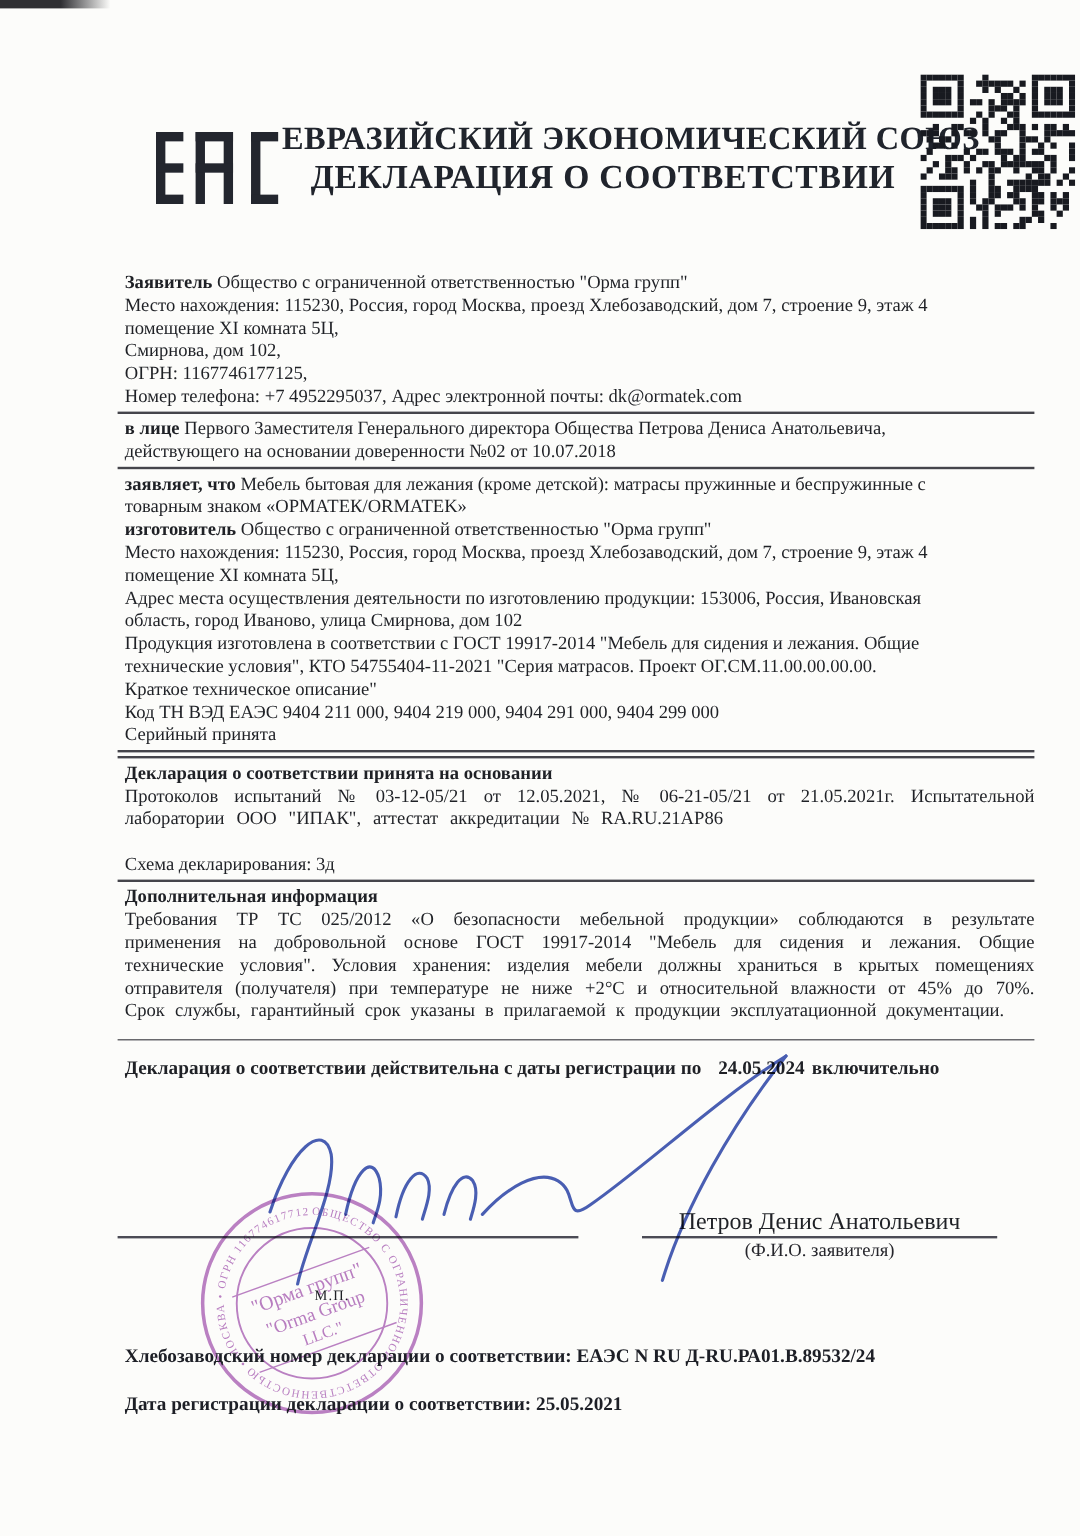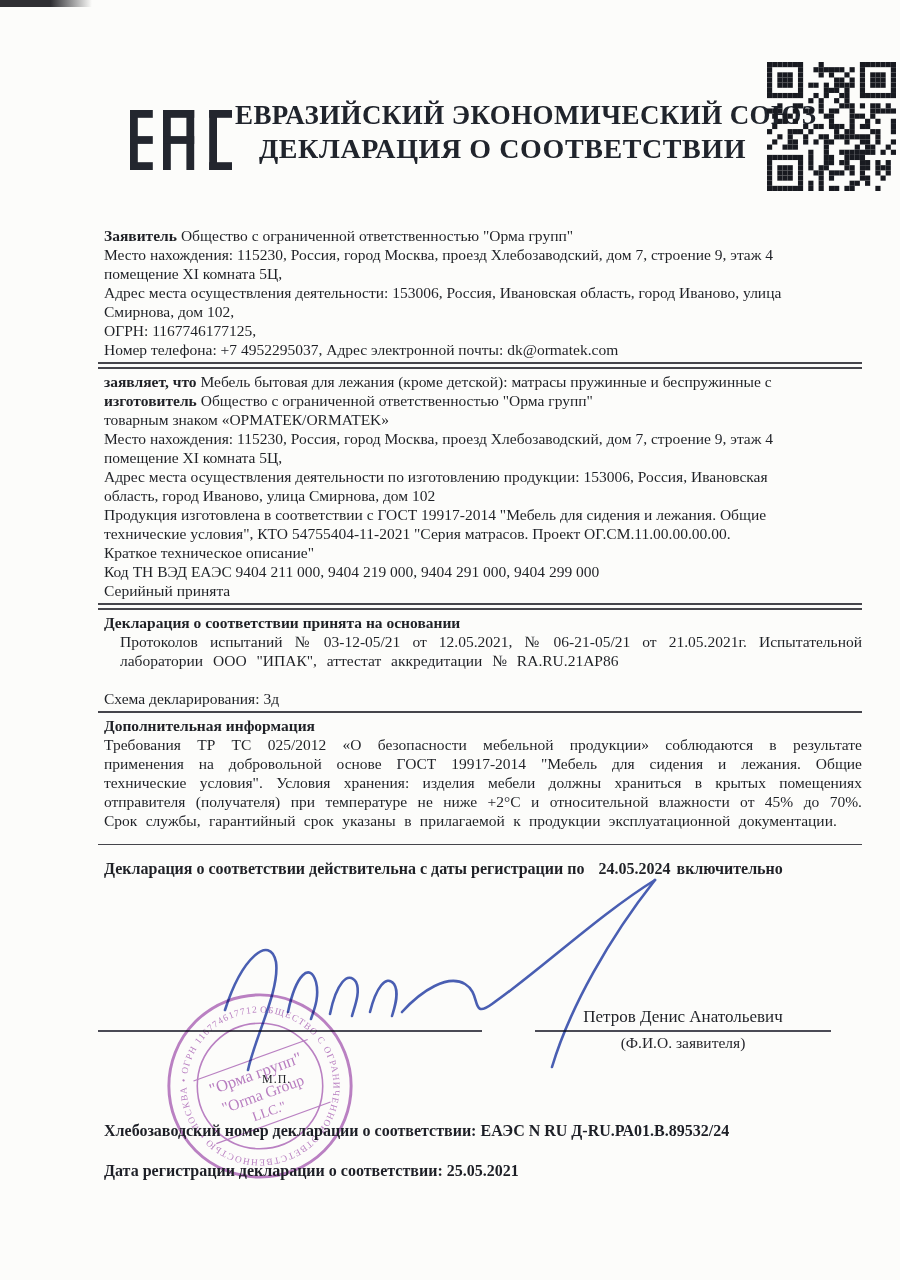--- a/index.html
+++ b/index.html
@@ -16,35 +16,35 @@
   .title1{font-size:27px;font-weight:bold;letter-spacing:.4px;line-height:34px;white-space:nowrap;}
   .title2{font-size:28px;font-weight:bold;letter-spacing:.6px;line-height:34px;white-space:nowrap;}
   .qr{position:absolute;left:767px;top:62px;width:129px;height:129px;}
   
   .content{position:absolute;left:104px;top:226px;width:758px;font-size:15.5px;line-height:19px;}
   .content b{font-weight:bold;}
   .rule{border:none;border-top:2px solid #45454b;margin:3px 0 3px -6px;width:764px;}
   .rule.thin{border-top-width:1.5px;}
   .just{text-align:justify;}
   .ws10{word-spacing:9px;}
-  .ws6{word-spacing:6px;margin-left:16px;}
+  .ws6{word-spacing:6px;}
   .ws4{word-spacing:4.5px;}
   .gap{height:19px;}
   .pad6{margin-bottom:5px;}
   .validity{margin-top:14px;font-weight:bold;font-size:16px;}
   .validity .date{margin-left:14px;}
   .validity .suffix{margin-left:6px;text-align:right;}
   
   .sigline{position:absolute;border-top:2px solid #4b4b55;height:0;}
   .sigline.left{left:98px;top:1030px;width:384px;}
   .sigline.right{left:535px;top:1030px;width:296px;}
   .caption{position:absolute;font-size:15.5px;text-align:center;color:#26262c;}
   .cap-sign{left:98px;top:1034px;width:384px;}
   .cap-fio{left:535px;top:1034px;width:296px;}
-  .fio-name{position:absolute;left:535px;top:1007px;width:296px;text-align:center;font-size:17px;}
+  .fio-name{position:absolute;left:535px;top:1007px;width:296px;text-align:center;font-size:20px;}
   .mp{position:absolute;left:262px;top:1072px;font-size:12px;letter-spacing:1px;}
   .stamp{position:absolute;left:162px;top:988px;width:196px;height:196px;opacity:.85;mix-blend-mode:multiply;}
   .signature{position:absolute;left:170px;top:862px;width:520px;height:215px;mix-blend-mode:multiply;}
   
   .footline{position:absolute;left:104px;font-weight:bold;font-size:16px;color:#1d1f26;}
   .footline.num{top:1122px;}
   .footline.date{top:1162px;}
 </style>
 </head>
 <body>
@@ -370,35 +370,38 @@
       <rect x="80" y="120" width="5" height="5" fill="#181a20"></rect>
       <rect x="105" y="120" width="5" height="5" fill="#181a20"></rect>
     </svg>
 
   <div class="content">
 
     <div>
       <div><b>Заявитель</b><span> Общество с ограниченной ответственностью "Орма групп"</span></div>
       <div>Место нахождения: 115230, Россия, город Москва, проезд Хлебозаводский, дом 7, строение 9, этаж 4</div>
       <div>помещение XI комната 5Ц,</div>
-      <div>Адрес места осуществления деятельности: 153006, Россия, Ивановская область, город Иваново, улица</div>
       <div>Смирнова, дом 102,</div>
       <div>ОГРН: 1167746177125,</div>
       <div>Номер телефона: +7 4952295037, Адрес электронной почты: dk@ormatek.com</div>
     </div>
 
     <hr class="rule">
 
+    <div>
+      <div><b>в лице</b><span> Первого Заместителя Генерального директора Общества Петрова Дениса Анатольевича,</span></div>
+      <div>действующего на основании доверенности №02 от 10.07.2018</div>
+    </div>
 
     <hr class="rule">
 
     <div>
       <div><b>заявляет, что</b><span> Мебель бытовая для лежания (кроме детской): матрасы пружинные и беспружинные с</span></div>
+      <div>товарным знаком «ОРМАТЕК/ORMATEK»</div>
       <div><b>изготовитель</b><span> Общество с ограниченной ответственностью "Орма групп"</span></div>
-      <div>товарным знаком «ОРМАТЕК/ORMATEK»</div>
       <div>Место нахождения: 115230, Россия, город Москва, проезд Хлебозаводский, дом 7, строение 9, этаж 4</div>
       <div>помещение XI комната 5Ц,</div>
       <div>Адрес места осуществления деятельности по изготовлению продукции: 153006, Россия, Ивановская</div>
       <div>область, город Иваново, улица Смирнова, дом 102</div>
       <div>Продукция изготовлена в соответствии с ГОСТ 19917-2014 "Мебель для сидения и лежания. Общие</div>
       <div>технические условия", КТО 54755404-11-2021 "Серия  матрасов. Проект ОГ.СМ.11.00.00.00.00.</div>
       <div>Краткое техническое описание"</div>
       <div>Код ТН ВЭД ЕАЭС 9404 211 000, 9404 219 000, 9404 291 000, 9404 299 000</div>
       <div>Серийный принята</div>
     </div>

